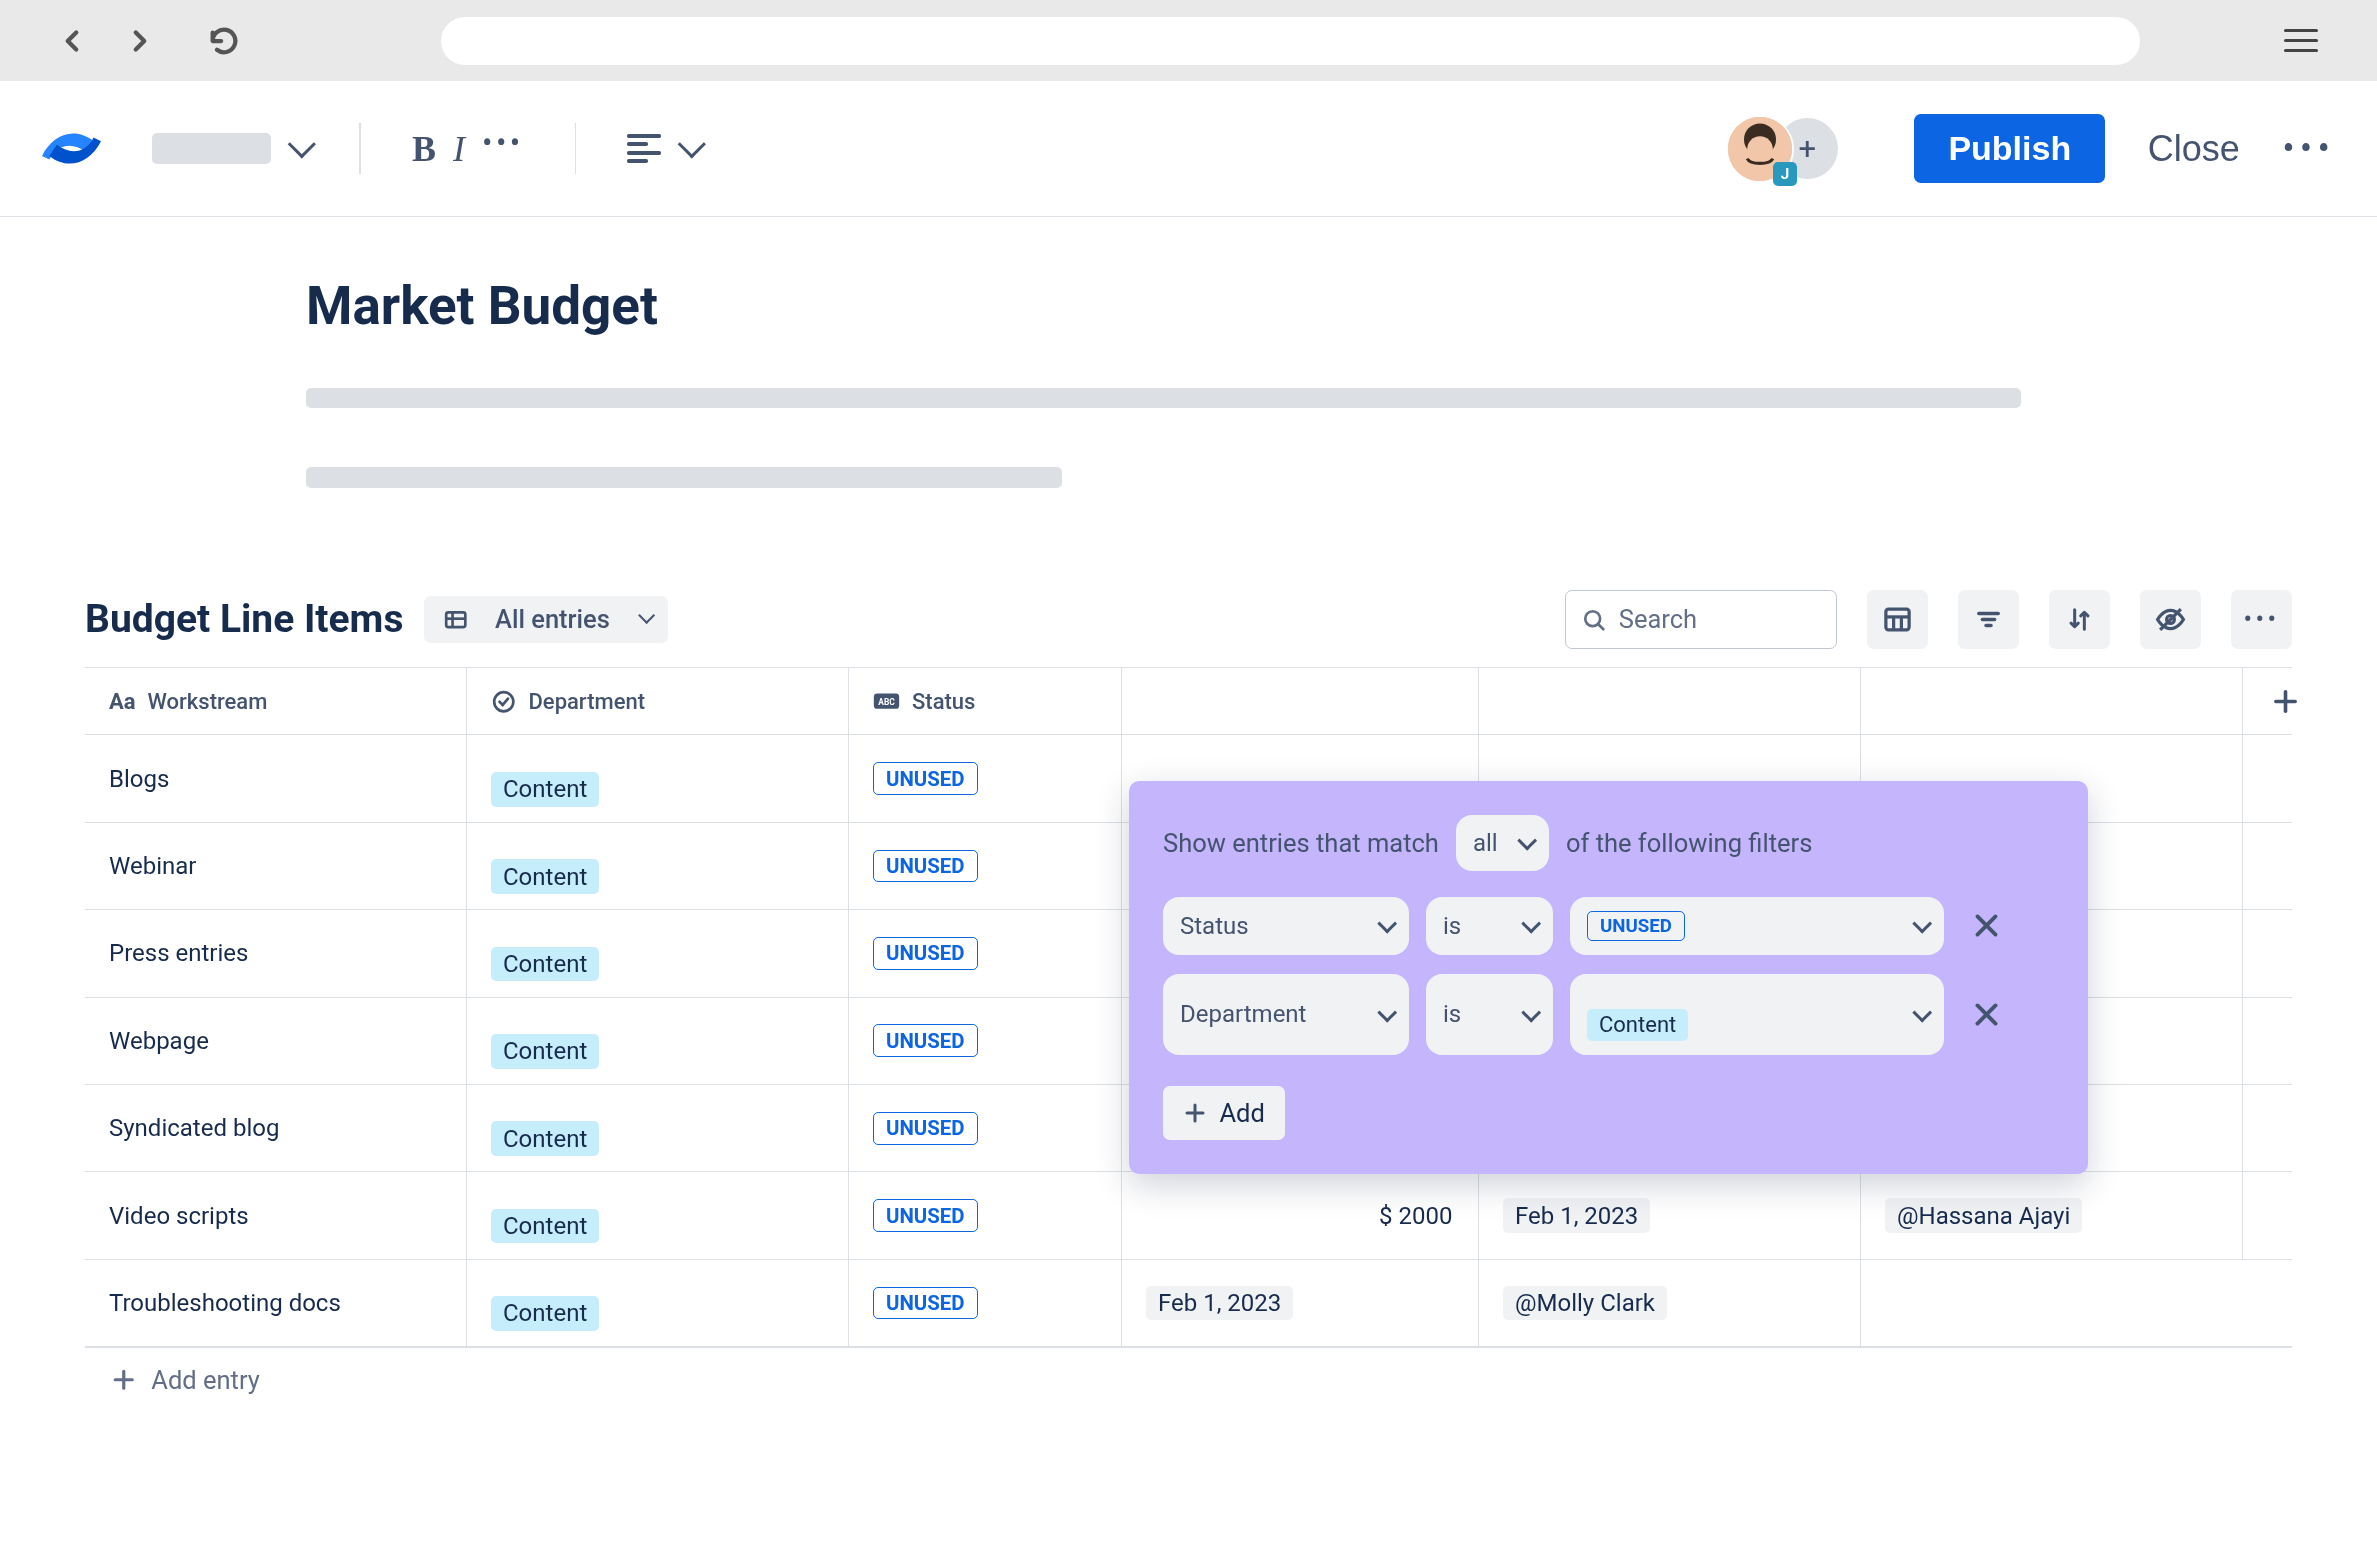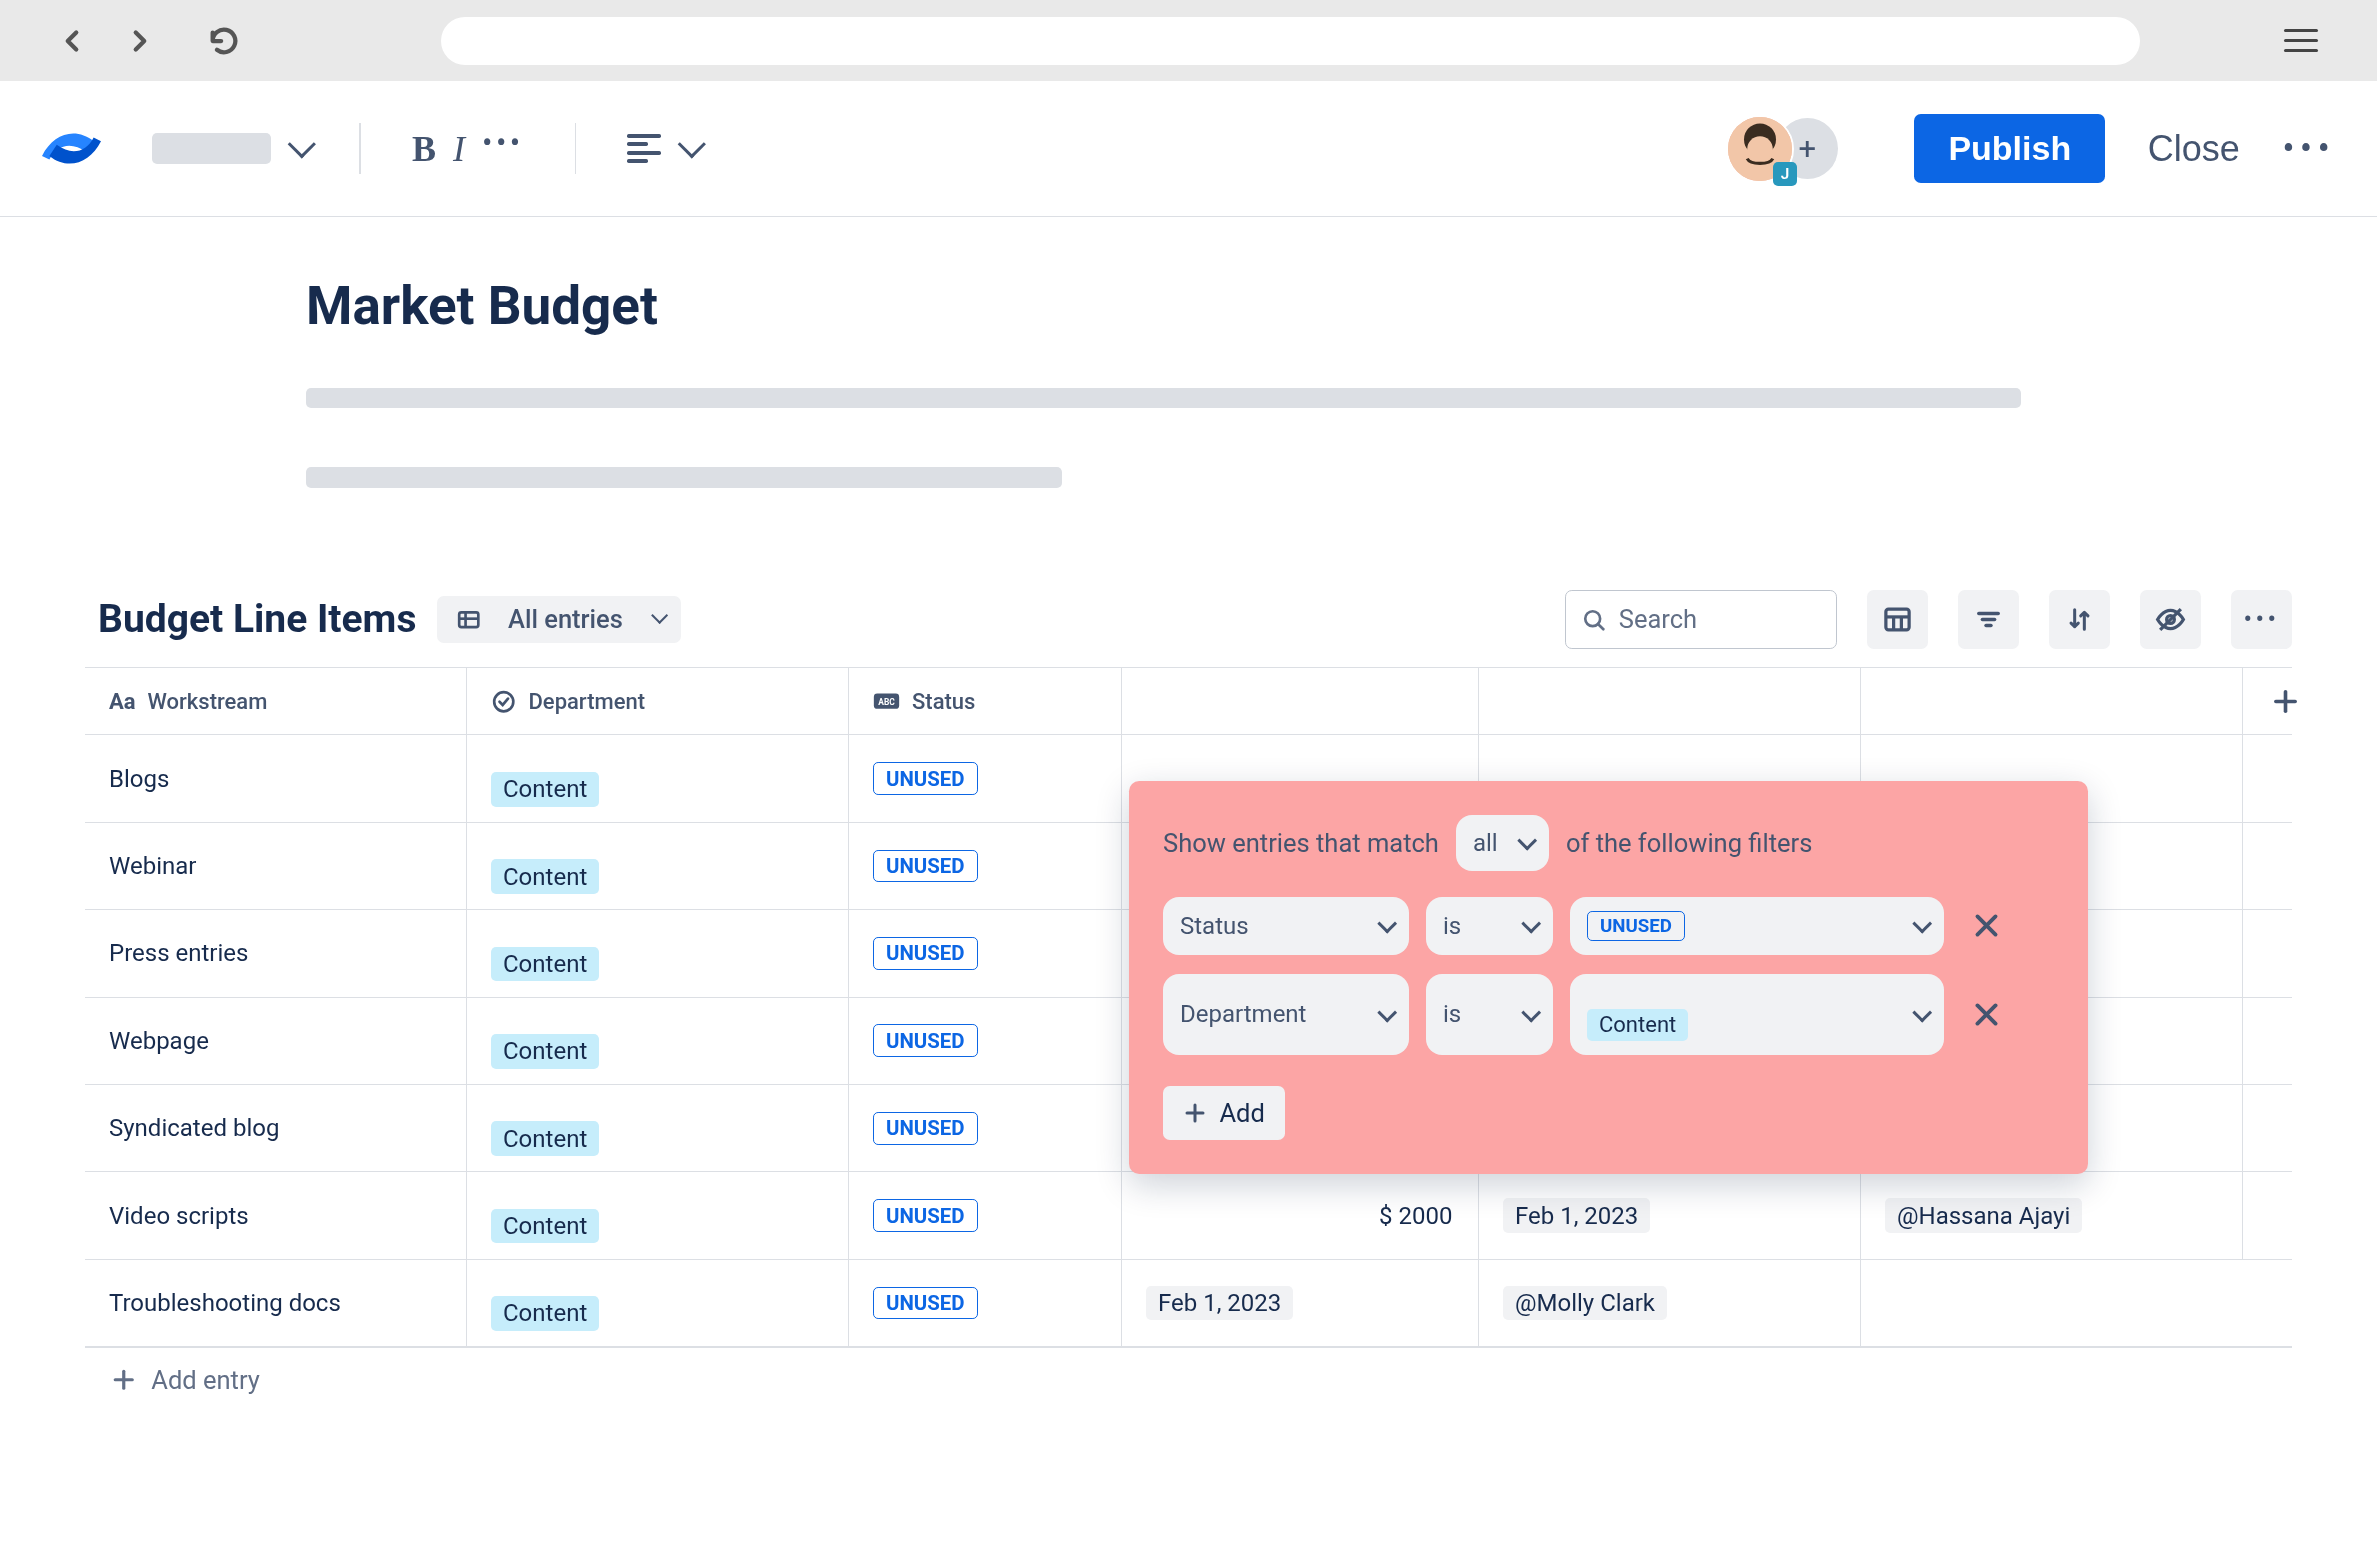--- a/index.html
+++ b/index.html
@@ -108,21 +108,20 @@
 }
 .skel {
   background:#DCDFE4; height:20.4px; border-radius:5.1px; margin-left:221px;
 }
 .skel1 { width:1715px; margin-bottom:59px; }
 .skel2 { width:756px; margin-bottom:102px; }
 
 .sec-hdr {
   display:flex; align-items:center; gap:20.4px;
   padding: 0 0 15.3px 0;
-  margin-left: 13px;
 }
 .sec-title {
   font-size:39px; font-weight:700; color:#172B4D;
 }
 .view-chip {
   background:#F1F2F4; border-radius:6.8px;
   display:flex; align-items:center; gap:27px;
   padding:8.5px 18.7px; font-size:25.5px; color:#44546F; font-weight:500;
 }
 .sec-right {
@@ -173,21 +172,21 @@
 .add-entry-row {
   border-top:1.7px solid #DCDFE4;
   padding:17px 25.5px; display:flex; align-items:center; gap:15.3px;
   color:#626F86; font-size:25.5px;
 }
 
 .popover {
   position:absolute;
   top:781px; left:1129px;
   width:959px;
-  background:#fca5a5; border-radius:10.2px;
+  background:#c4b5fd; border-radius:10.2px;
   box-shadow: 0 10.2px 34px rgba(9,30,66,0.2);
   padding:34px 34px 34px 34px;
   z-index:10;
 }
 .pop-line {
   display:flex; align-items:center; gap:17px; font-size:25.5px; color:#44546F; margin-bottom:25.5px;
 }
 .sel {
   background:#F1F2F4; border-radius:16px;
   display:flex; align-items:center; justify-content:space-between;

